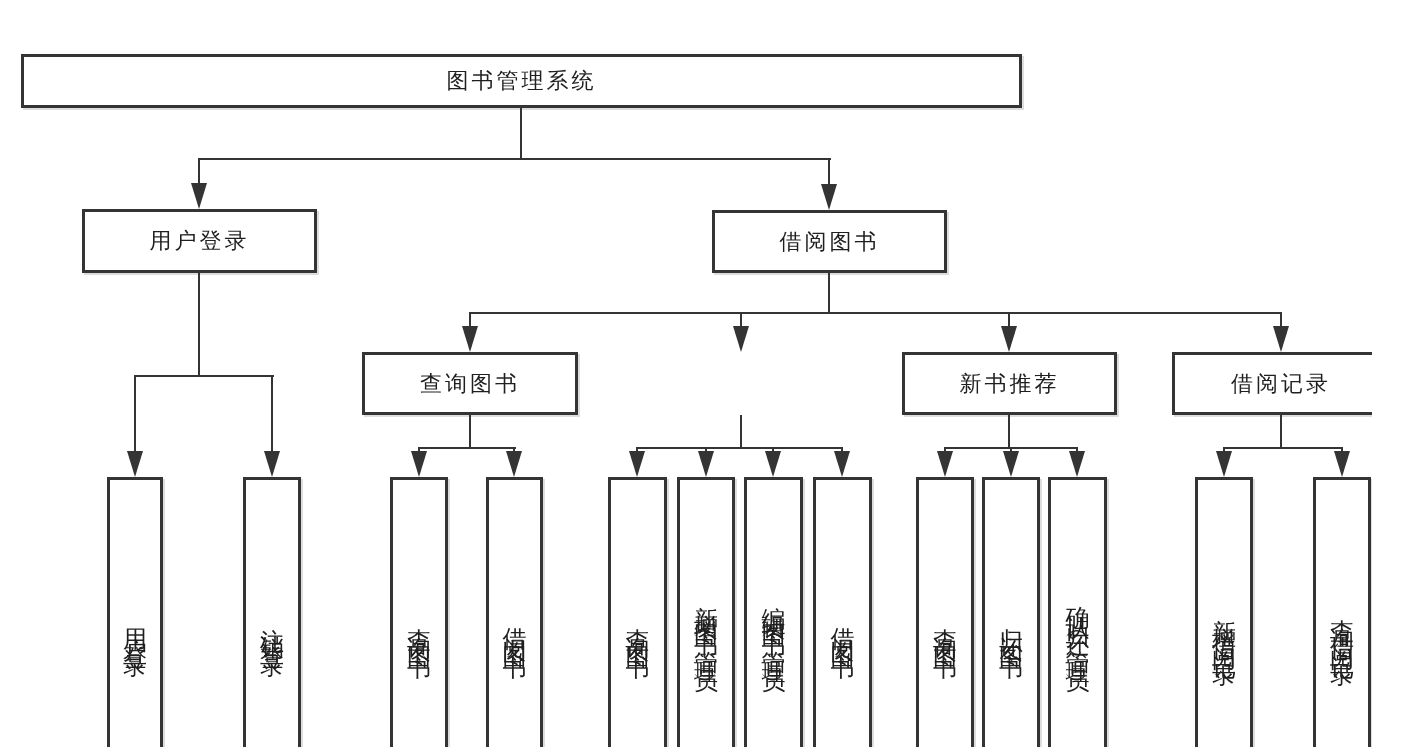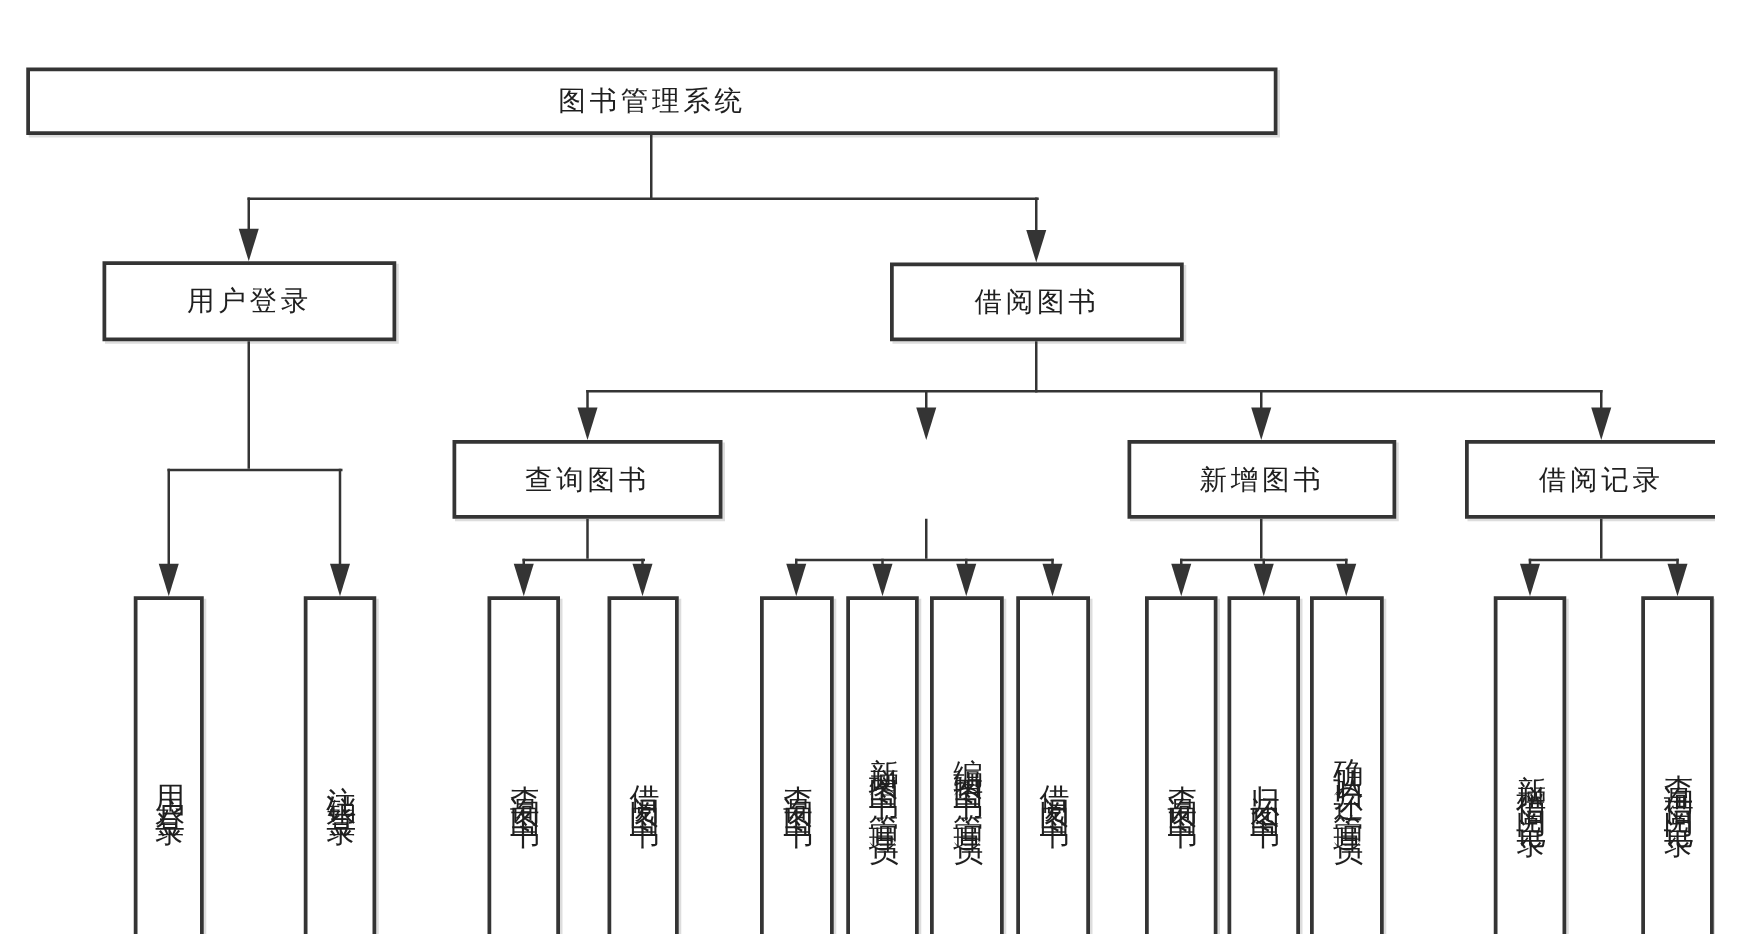--- a/index.html
+++ b/index.html
@@ -69,21 +69,21 @@
 <body>
 
 <div class="canvas">
 
   <div class="box hbox" style="left:21px; top:14px; width:1001px; height:54px;">图书管理系统</div>
 
   <div class="box hbox" style="left:82px; top:169px; width:235px; height:64px;">用户登录</div>
   <div class="box hbox" style="left:712px; top:170px; width:235px; height:63px;">借阅图书</div>
 
   <div class="box hbox" style="left:362px; top:312px; width:216px; height:63px;">查询图书</div>
-  <div class="box hbox" style="left:902px; top:312px; width:215px; height:63px;">新增图书</div>
+  <div class="box hbox" style="left:902px; top:312px; width:215px; height:63px;">新书推荐</div>
   <div class="box hbox" style="left:1172px; top:312px; width:218px; height:63px;">借阅记录</div>
 
   <div class="box leaf" style="left:107px; top:437px; width:56px; height:300px;">
     <span class="vtext">用户登录</span>
     </div>
   <div class="box leaf" style="left:243px; top:437px; width:58px; height:300px;">
     <span class="vtext">注销登录</span>
     </div>
   <div class="box leaf" style="left:390px; top:437px; width:58px; height:300px;">
     <span class="vtext">查询图书</span>

